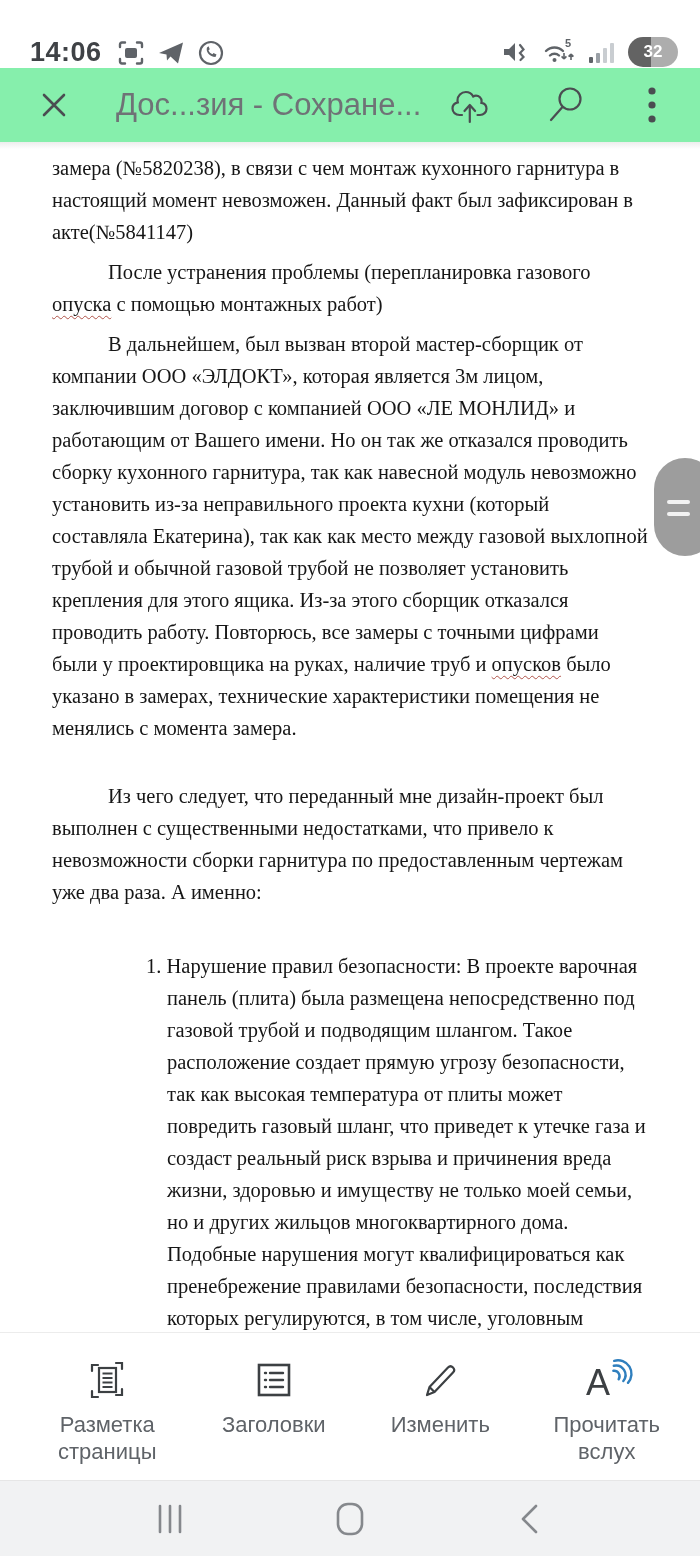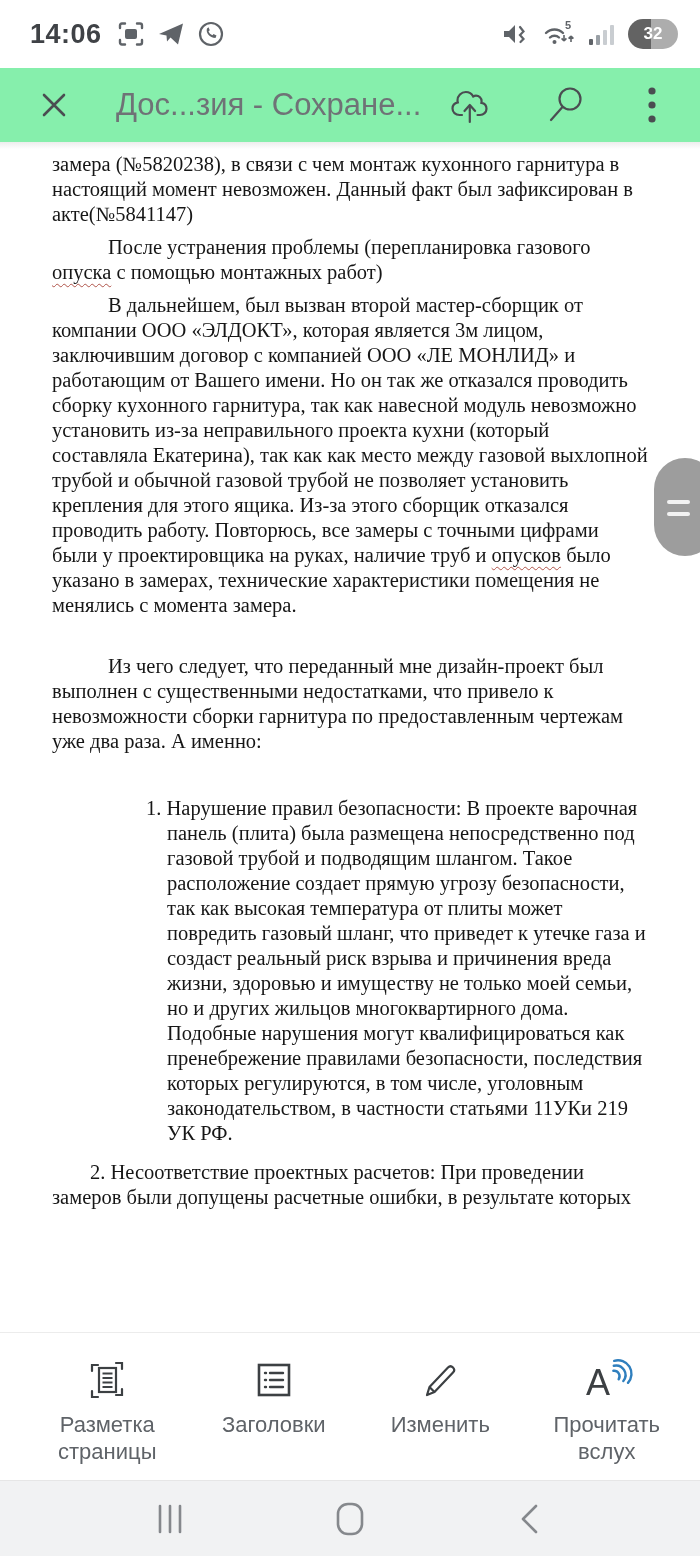--- a/index.html
+++ b/index.html
@@ -3,21 +3,21 @@
 <meta charset="utf-8">
 <style>
   html,body{margin:0;padding:0;background:#dddddd;}
   .phone{
     position:relative;width:700px;height:1556px;background:#ffffff;
     font-family:"Liberation Sans",sans-serif;overflow:hidden;margin:0 auto;
   }
   
   .status-bar{
     position:absolute;top:0;left:0;right:0;height:68px;
-    display:flex;align-items:center;padding:0 22px 0 30px;box-sizing:border-box;
+    display:flex;align-items:flex-end;padding:0 22px 0 30px;box-sizing:border-box;
   }
   .sb-time{font-size:27px;font-weight:600;color:#3f4246;letter-spacing:.5px;margin-right:14px;}
   .sb-left{display:flex;align-items:center;gap:10px;}
   .sb-right{margin-left:auto;display:flex;align-items:center;gap:10px;}
   .battery-pill{
     width:50px;height:30px;border-radius:15px;
     background:linear-gradient(to right,#636363 0 46%,#adadad 46% 100%);
     color:#ffffff;font-size:17px;font-weight:700;
     display:flex;align-items:center;justify-content:center;
   }
@@ -37,21 +37,21 @@
   
   .doc{
     position:absolute;top:142px;left:0;right:0;bottom:224px;
     overflow:hidden;background:#fff;padding:10px 52px 0 52px;box-sizing:border-box;
   }
   .doc::before{
     content:"";position:absolute;top:0;left:0;right:0;height:7px;
     background:linear-gradient(#ededed,#ffffff);
   }
   .para{
-    font-family:"Liberation Serif",serif;font-size:20.5px;line-height:25px;
+    font-family:"Liberation Serif",serif;font-size:20.5px;line-height:32px;
     color:#161616;text-align:left;
   }
   .para.indent{text-indent:56px;margin-top:8px;}
   .para.indent2{text-indent:38px;}
   .para.numbered{margin-left:94px;padding-left:21px;text-indent:-21px;}
   .sic{
     text-decoration-line:underline;text-decoration-style:wavy;
     text-decoration-color:#b0544a;text-decoration-thickness:1px;
     text-underline-offset:4px;
   }

